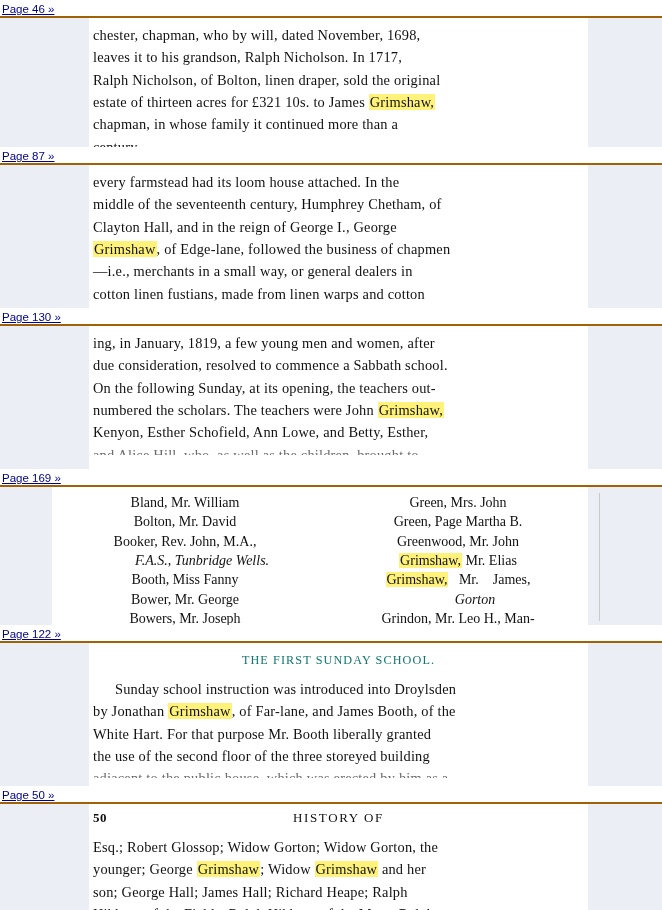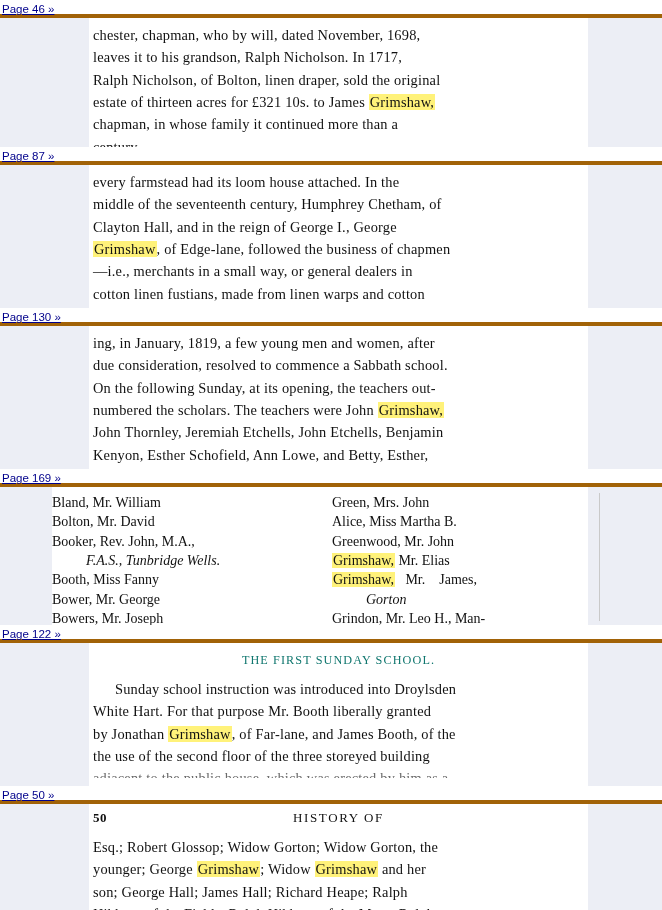--- a/index.html
+++ b/index.html
@@ -19,21 +19,21 @@
     position: relative;
   }
   
   .page-link-row {
     height: 18px;
     line-height: 18px;
     padding-left: 2px;
     font-family: "Liberation Sans", sans-serif;
     font-size: 11.5px;
     background: #ffffff;
-    border-bottom: 4px solid #a16207;
+    border-bottom: 2px solid #a16207;
     box-sizing: border-box;
   }
   .page-link-row a {
     color: #00008B;
     text-decoration: underline;
     cursor: pointer;
   }
   
   .snippet {
     position: relative;
@@ -84,20 +84,21 @@
     z-index: 1;
     margin: 0 78px 0 52px;
     display: flex;
     font-size: 14px;
     line-height: 1.38;
     color: #111;
   }
   .index-cols .col {
     width: 50%;
     box-sizing: border-box;
+    text-align: center;
   }
   .index-cols .col.right { padding-left: 14px; }
   .index-cols .sub { padding-left: 34px; }
   .index-cols i { font-style: italic; }
   
   .center-head {
     position: relative;
     z-index: 1;
     text-align: center;
     font-size: 12.2px;
@@ -175,21 +176,20 @@
   </div>
   <div class="snippet" style="height:143px">
     <div class="col-shade shade-left"></div>
     <div class="col-shade shade-right"></div>
     <div class="snippet-inner">
       <div class="text-body">
         <p>ing, in January, 1819, a few young men and women, after</p>
         <p>due consideration, resolved to commence a Sabbath school.</p>
         <p>On the following Sunday, at its opening, the teachers out-</p>
         <p><span>numbered the scholars.  The teachers were John </span><mark class="hl">Grimshaw,</mark></p>
-        <p>John Thornley, Jeremiah Etchells, John Etchells, Benjamin</p>
         <p>Kenyon, Esther Schofield, Ann Lowe, and Betty, Esther,</p>
         <p class="clipped clipped-top">and Alice Hill, who, as well as the children, brought to</p>
       </div>
     </div>
   </div>
 
   <div class="page-link-row">
     <a>Page 169 »</a>
   </div>
   <div class="snippet" style="height:138px">
@@ -202,43 +202,43 @@
           <div>Bland, Mr. William</div>
           <div>Bolton, Mr. David</div>
           <div>Booker, Rev. John, M.A.,</div>
           <div class="sub"><i>F.A.S., Tunbridge Wells.</i></div>
           <div>Booth, Miss Fanny</div>
           <div>Bower, Mr. George</div>
           <div>Bowers, Mr. Joseph</div>
         </div>
         <div class="col right">
           <div>Green, Mrs. John</div>
-          <div>Alice, Miss Martha B.</div>
+          <div>Green, Page Martha B.</div>
           <div>Greenwood, Mr. John</div>
           <div><mark class="hl">Grimshaw,</mark> Mr. Elias</div>
           <div><mark class="hl">Grimshaw,</mark> &nbsp;&nbsp;Mr. &nbsp;&nbsp;&nbsp;James,</div>
           <div class="sub"><i>Gorton</i></div>
           <div>Grindon, Mr. Leo H., Man-</div>
         </div>
       </div>
     </div>
   </div>
 
   <div class="page-link-row">
     <a>Page 122 »</a>
   </div>
   <div class="snippet" style="height:143px">
     <div class="col-shade shade-left"></div>
     <div class="col-shade shade-right"></div>
     <div class="snippet-inner">
       <div class="center-head">THE FIRST SUNDAY SCHOOL.</div>
       <div class="text-body">
         <p class="indent">Sunday school instruction was introduced into Droylsden</p>
+        <p>by Jonathan <mark class="hl">Grimshaw</mark>, of Far-lane, and James Booth, of the</p>
         <p>White Hart.   For that purpose Mr. Booth liberally granted</p>
-        <p>by Jonathan <mark class="hl">Grimshaw</mark>, of Far-lane, and James Booth, of the</p>
         <p>the use of the second floor of the three storeyed building</p>
         <p class="clipped clipped-top">adjacent to the public house, which was erected by him as a</p>
       </div>
     </div>
   </div>
 
   <div class="page-link-row">
     <a>Page 50 »</a>
   </div>
   <div class="snippet" style="height:143px">

